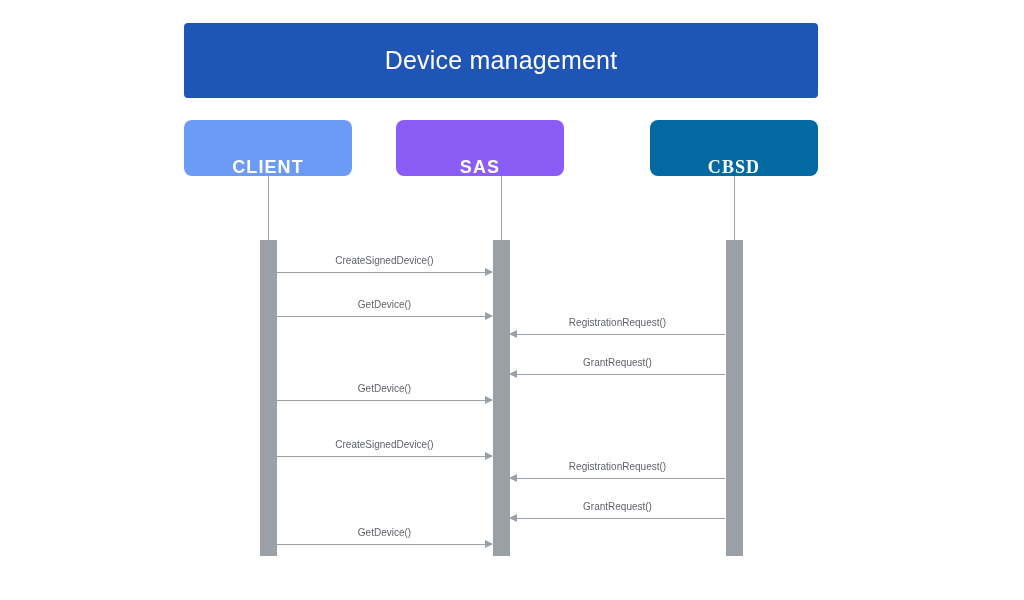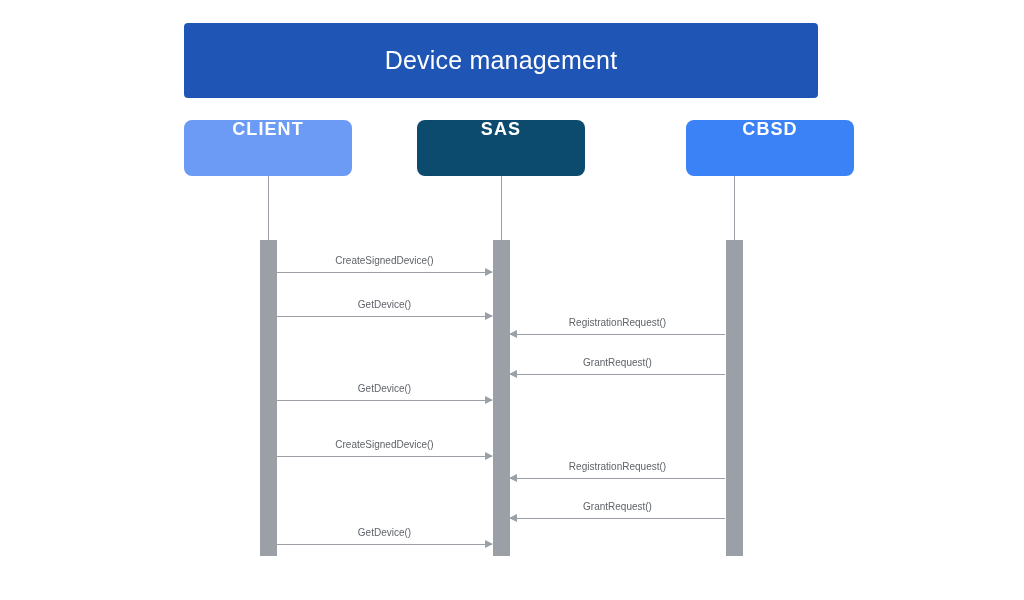--- a/index.html
+++ b/index.html
@@ -43,21 +43,21 @@
   }
 
   
   .participant {
     position: absolute;
     top: 120px;
     width: 168px;
     height: 56px;
     border-radius: 8px;
     display: flex;
-    align-items: flex-start;
+    align-items: flex-end;
     justify-content: center;
     box-sizing: border-box;
   }
   .participant .p-label {
     color: #ffffff;
     font-size: 18px;
     font-weight: 700;
     letter-spacing: 1.1px;
     line-height: 1;
   }
@@ -124,25 +124,25 @@
 <div id="canvas">
 
   <div class="title-bar">
     <span class="title-text">Device management</span>
   </div>
 
   <div class="participant" id="participant-client" style="left: 184px; background: rgb(107, 155, 245);">
     <span class="p-label">CLIENT</span>
   </div>
 
-  <div class="participant" id="participant-sas" style="left: 417px; background: #0c4a6e;">
+  <div class="participant" id="participant-sas" style="left: 396px; background: #8b5cf6;">
     <span class="p-label">SAS</span>
   </div>
 
-  <div class="participant" id="participant-cbsd" style="left: 686px; background: #3b82f6;">
+  <div class="participant" id="participant-cbsd" style="left: 650px; background: #0369a1; font-family: Liberation Serif, serif;">
     <span class="p-label">CBSD</span>
   </div>
 
   <div id="lifelines-layer">
       <div class="lifeline" style="left: 268px; top: 176px; height: 64px; background: rgb(154, 160, 166);"></div>
       <div class="lifeline" style="left: 501px; top: 176px; height: 64px; background: rgb(154, 160, 166);"></div>
       <div class="lifeline" style="left: 734px; top: 176px; height: 64px; background: rgb(154, 160, 166);"></div>
     </div>
   <div id="activations-layer">
       <div class="activation" style="left: 260px; top: 240px; height: 316px; background: rgb(154, 160, 166);"></div>

